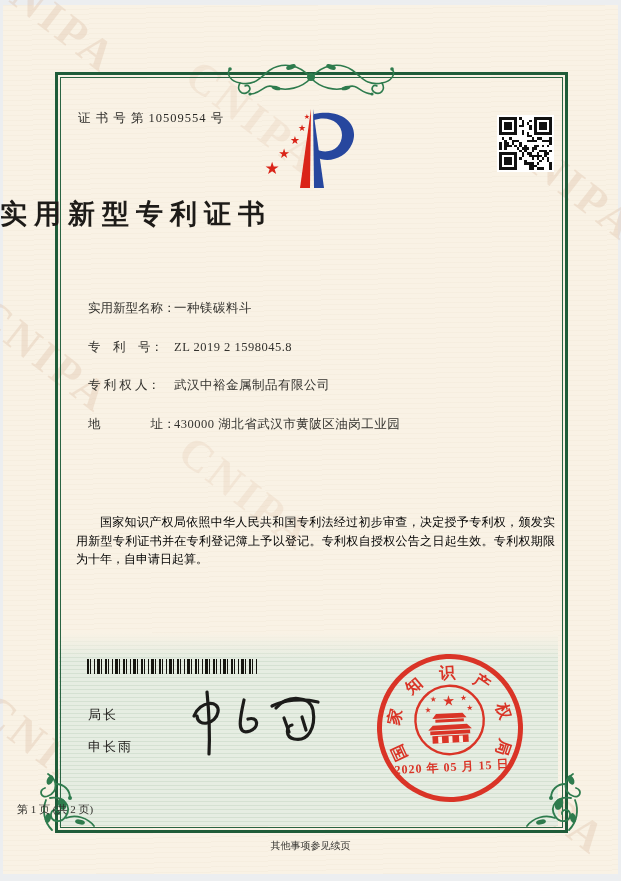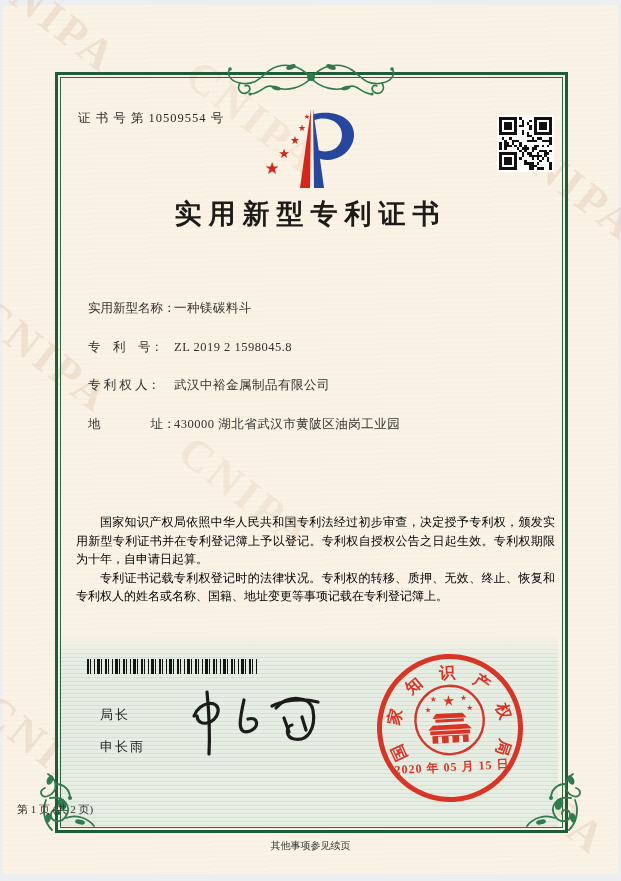--- a/index.html
+++ b/index.html
@@ -14,38 +14,38 @@
   .frame{position:absolute;left:55px;top:72px;width:507px;height:755px;border:3px solid #1f5c39;z-index:1;}
   .frame-inner{position:absolute;inset:2px;border:1px solid #2a6443;}
   
   .band{position:absolute;left:59px;top:633px;width:499px;height:193px;z-index:1;
         background-color:#e6ede2;
         background-image:repeating-linear-gradient(180deg,rgba(110,150,115,0.14) 0 1px,transparent 1px 4px);}
   .band::before{content:"";position:absolute;left:0;right:0;top:0;height:26px;
         background:linear-gradient(180deg,#f9f2e5,rgba(249,242,229,0));}
   .content{position:absolute;inset:0;z-index:2;}
   .cert-no{position:absolute;left:78px;top:110px;font-size:12.5px;letter-spacing:1px;color:#2b2a27;}
-  .doc-title{position:absolute;left:0;right:0;top:196px;text-align:center;font-size:27px;font-weight:bold;
+  .doc-title{position:absolute;left:0;right:0;top:196px;text-align:left;font-size:27px;font-weight:bold;
              letter-spacing:7px;color:#1d1b18;}
   .logo{position:absolute;left:258px;top:106px;width:110px;height:86px;}
   .qr{position:absolute;left:497px;top:115px;width:57px;height:57px;background:#fff;padding:2px;box-sizing:border-box;}
   .fields{position:absolute;left:88px;top:265px;right:60px;font-size:12.5px;color:#33322e;margin-top:35px;}
   .field-row{height:26px;margin-bottom:12.5px;white-space:nowrap;}
   .flabel{display:inline-block;width:86px;white-space:pre;}
   .fvalue{letter-spacing:0.5px;}
   .grant-date-value{display:inline-block;width:150px;letter-spacing:0.5px;}
   .grant-no-label{white-space:pre;}
   .paras{position:absolute;left:76px;right:66px;top:513px;font-size:12px;line-height:18.5px;
          color:#000000;text-align:justify;}
   .paras p{margin:0;text-indent:2em;}
   .barcode{position:absolute;left:87px;top:659px;width:171px;height:15px;
      background:repeating-linear-gradient(90deg,#15150f 0 2px,transparent 2px 3px,#15150f 3px 4px,
        transparent 4px 7px,#15150f 7px 8px,transparent 8px 10px,#15150f 10px 13px,transparent 13px 14px,
        #15150f 14px 15px,transparent 15px 18px);}
-  .director{position:absolute;left:100px;top:706px;font-size:13px;color:#23221f;z-index:2;}
+  .director{position:absolute;left:88px;top:706px;font-size:13px;color:#23221f;z-index:2;}
   .director div{margin-bottom:14px;letter-spacing:2px;}
   .signature{position:absolute;left:178px;top:686px;width:170px;height:76px;z-index:2;}
   .seal{position:absolute;left:377px;top:654px;width:146px;height:148px;z-index:3;
         mix-blend-mode:multiply;opacity:0.95;transform:rotate(-3deg);}
   .seal-ring{position:absolute;inset:0;border:5px solid #d92a1c;border-radius:50%;}
   .seal-chars{position:absolute;inset:0;font-weight:bold;font-size:16px;color:#d92a1c;}
   .seal-chars span{line-height:1;}
   .seal-emblem{position:absolute;left:35px;top:28px;width:76px;height:76px;}
   .seal-date{position:absolute;left:0;right:0;top:105px;text-align:center;font-size:12px;font-weight:bold;
              color:#d92a1c;white-space:nowrap;letter-spacing:1px;}
@@ -283,21 +283,20 @@
       <div class="field-row">
         <span class="flabel">专 利 权 人：</span><span class="fvalue">武汉中裕金属制品有限公司</span>
       </div>
       <div class="field-row">
         <span class="flabel">地　　　　址：</span><span class="fvalue">430000 湖北省武汉市黄陂区油岗工业园</span>
       </div>
     </div>
 
     <div class="paras">
       <p>国家知识产权局依照中华人民共和国专利法经过初步审查，决定授予专利权，颁发实用新型专利证书并在专利登记簿上予以登记。专利权自授权公告之日起生效。专利权期限为十年，自申请日起算。</p>
-      <p>专利证书记载专利权登记时的法律状况。专利权的转移、质押、无效、终止、恢复和专利权人的姓名或名称、国籍、地址变更等事项记载在专利登记簿上。</p>
     </div>
 
     <div class="barcode"></div>
 
     <div class="director">
       <div>局长</div>
       <div>申长雨</div>
     </div>
 
     <svg class="signature" viewBox="0 0 170 76">

